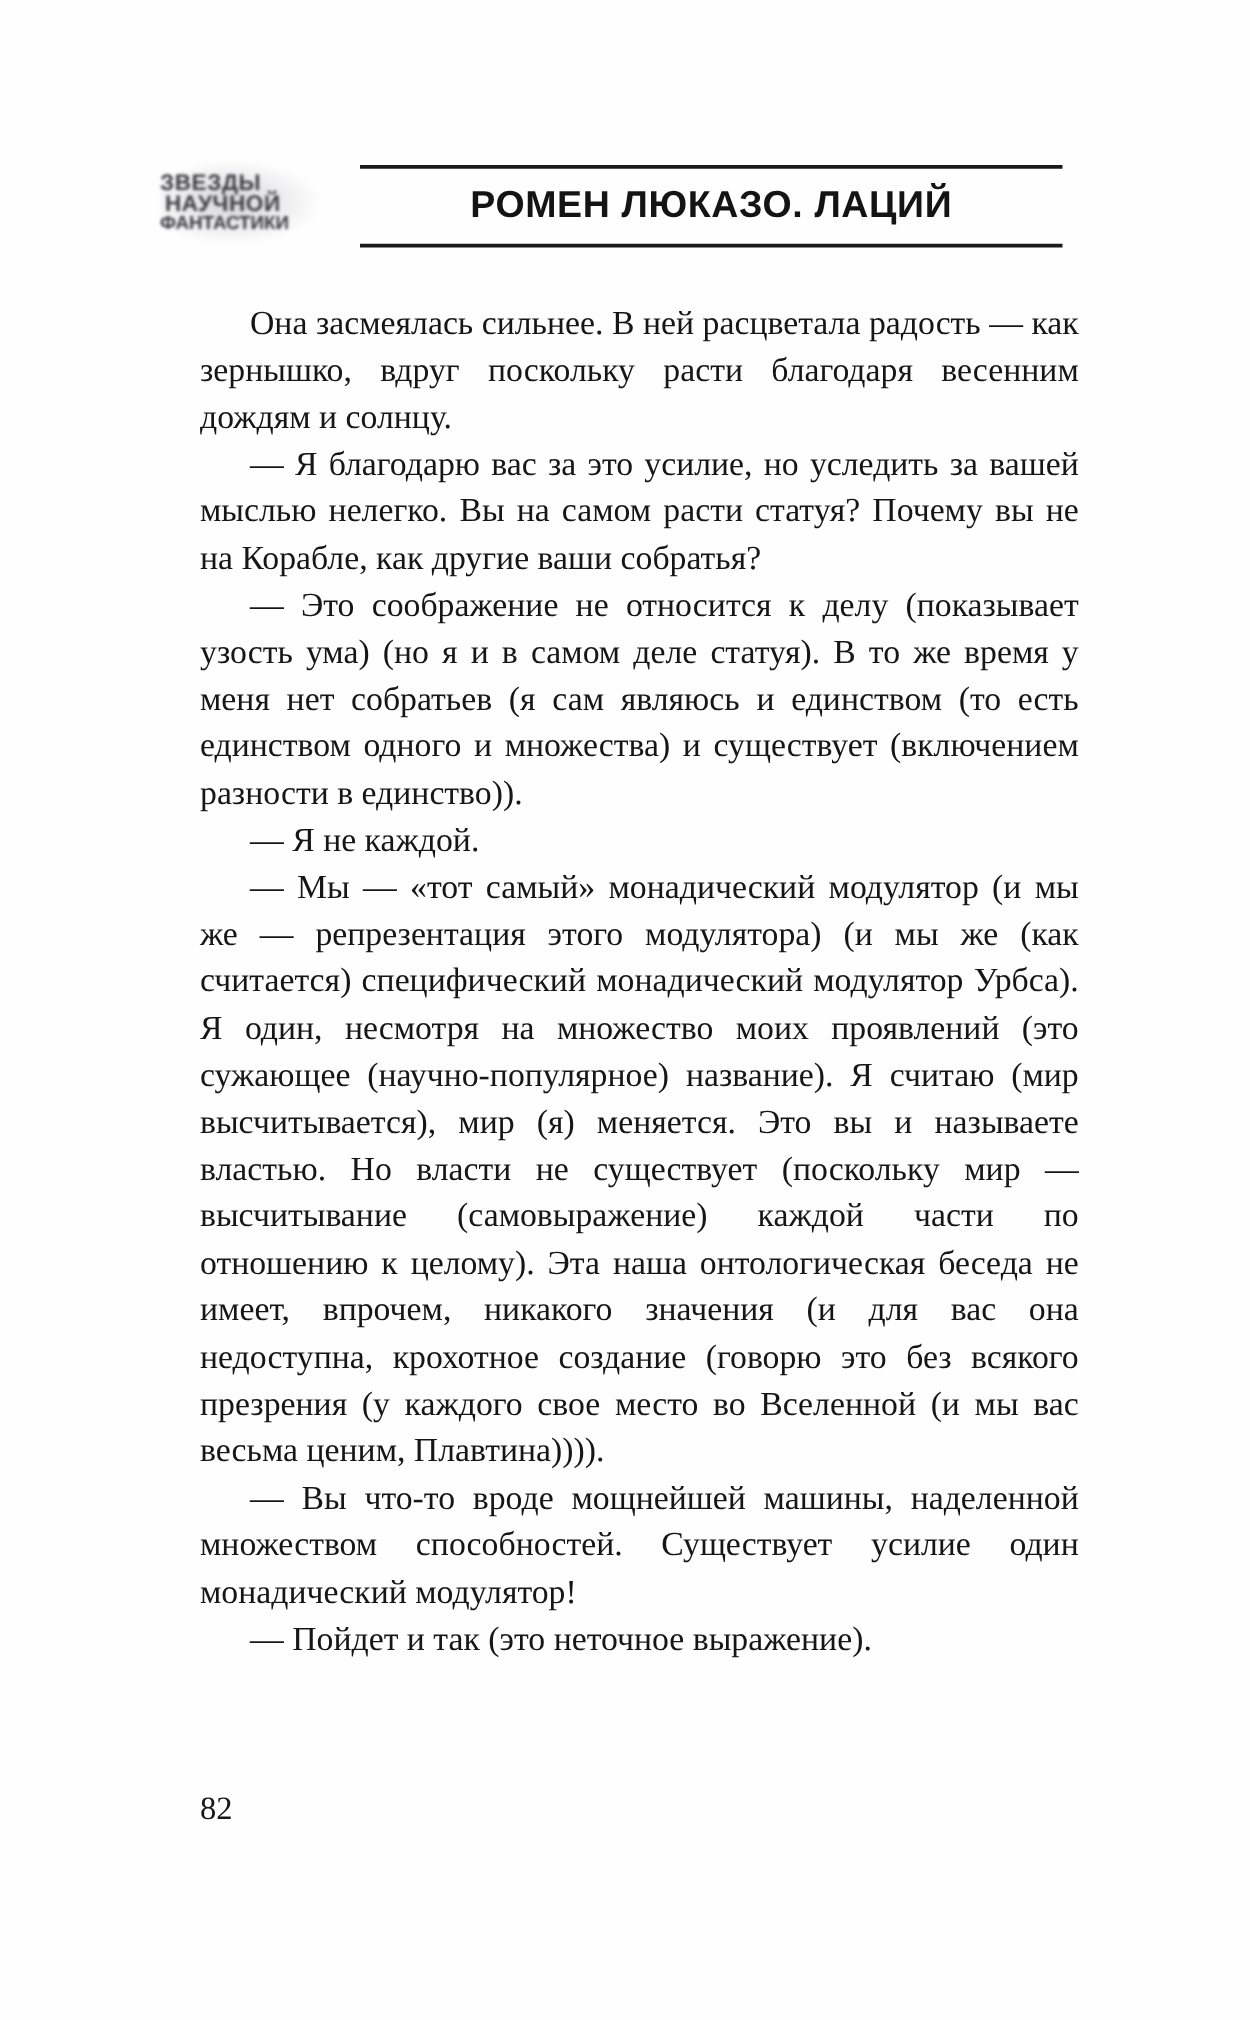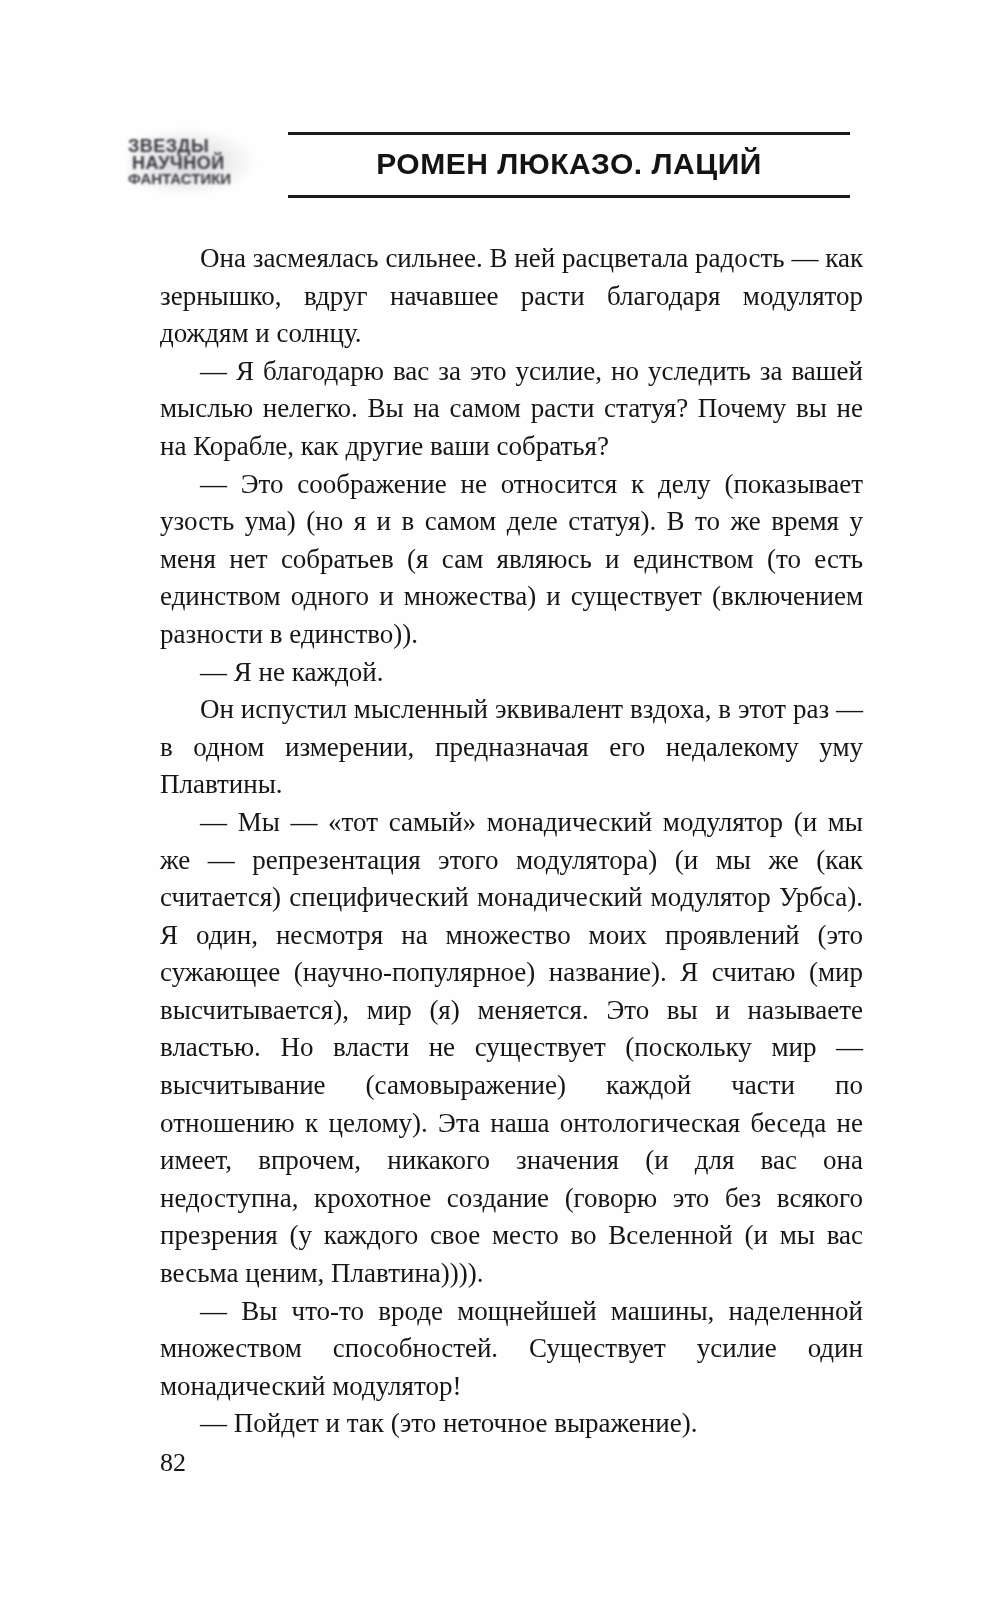--- a/index.html
+++ b/index.html
@@ -92,21 +92,20 @@
     text-indent: 40px;
   }
 
   
   .page-number {
     position: absolute;
     left: 160px;
     top: 1432px;
     font-size: 26px;
     color: #161616;
-    margin-top: 16px;
   }
 </style>
 </head>
 <body>
 
 <div class="page">
 
   <div class="runhead">
     <div class="logo">
       <span>ЗВЕЗДЫ</span>
@@ -114,25 +113,24 @@
       <span>ФАНТАСТИКИ</span>
     </div>
     <div class="titleblock">
       <div class="rule top"></div>
       <div class="book-title">РОМЕН ЛЮКАЗО. ЛАЦИЙ</div>
       <div class="rule bottom"></div>
     </div>
   </div>
 
   <div class="body-text">
-      <p>Она засмеялась сильнее. В ней расцветала радость — как зернышко, вдруг начавшее расти благодаря модулятор дождям и солнцу.</p>
+      <p>Она засмеялась сильнее. В ней расцветала радость — как зернышко, вдруг поскольку расти благодаря весенним дождям и солнцу.</p>
       <p>— Я благодарю вас за это усилие, но уследить за вашей мыслью нелегко. Вы на самом расти статуя? Почему вы не на Корабле, как другие ваши собратья?</p>
       <p>— Это соображение не относится к делу (показывает узость ума) (но я и в самом деле статуя). В то же время у меня нет собратьев (я сам являюсь и единством (то есть единством одного и множества) и существует (включением разности в единство)).</p>
       <p>— Я не каждой.</p>
-      <p>Он испустил мысленный эквивалент вздоха, в этот раз — в одном измерении, предназначая его недалекому уму Плавтины.</p>
       <p>— Мы — «тот самый» монадический модулятор (и мы же — репрезентация этого модулятора) (и мы же (как считается) специфический монадический модулятор Урбса). Я один, несмотря на множество моих проявлений (это сужающее (научно-популярное) название). Я считаю (мир высчитывается), мир (я) меняется. Это вы и называете властью. Но власти не существует (поскольку мир — высчитывание (самовыражение) каждой части по отношению к целому). Эта наша онтологическая беседа не имеет, впрочем, никакого значения (и для вас она недоступна, крохотное создание (говорю это без всякого презрения (у каждого свое место во Вселенной (и мы вас весьма ценим, Плавтина)))).</p>
       <p>— Вы что-то вроде мощнейшей машины, наделенной множеством способностей. Существует усилие один монадический модулятор!</p>
       <p>— Пойдет и так (это неточное выражение).</p>
     </div>
 
   <div class="page-number">82</div>
 
 </div>
 
 </body></html>

